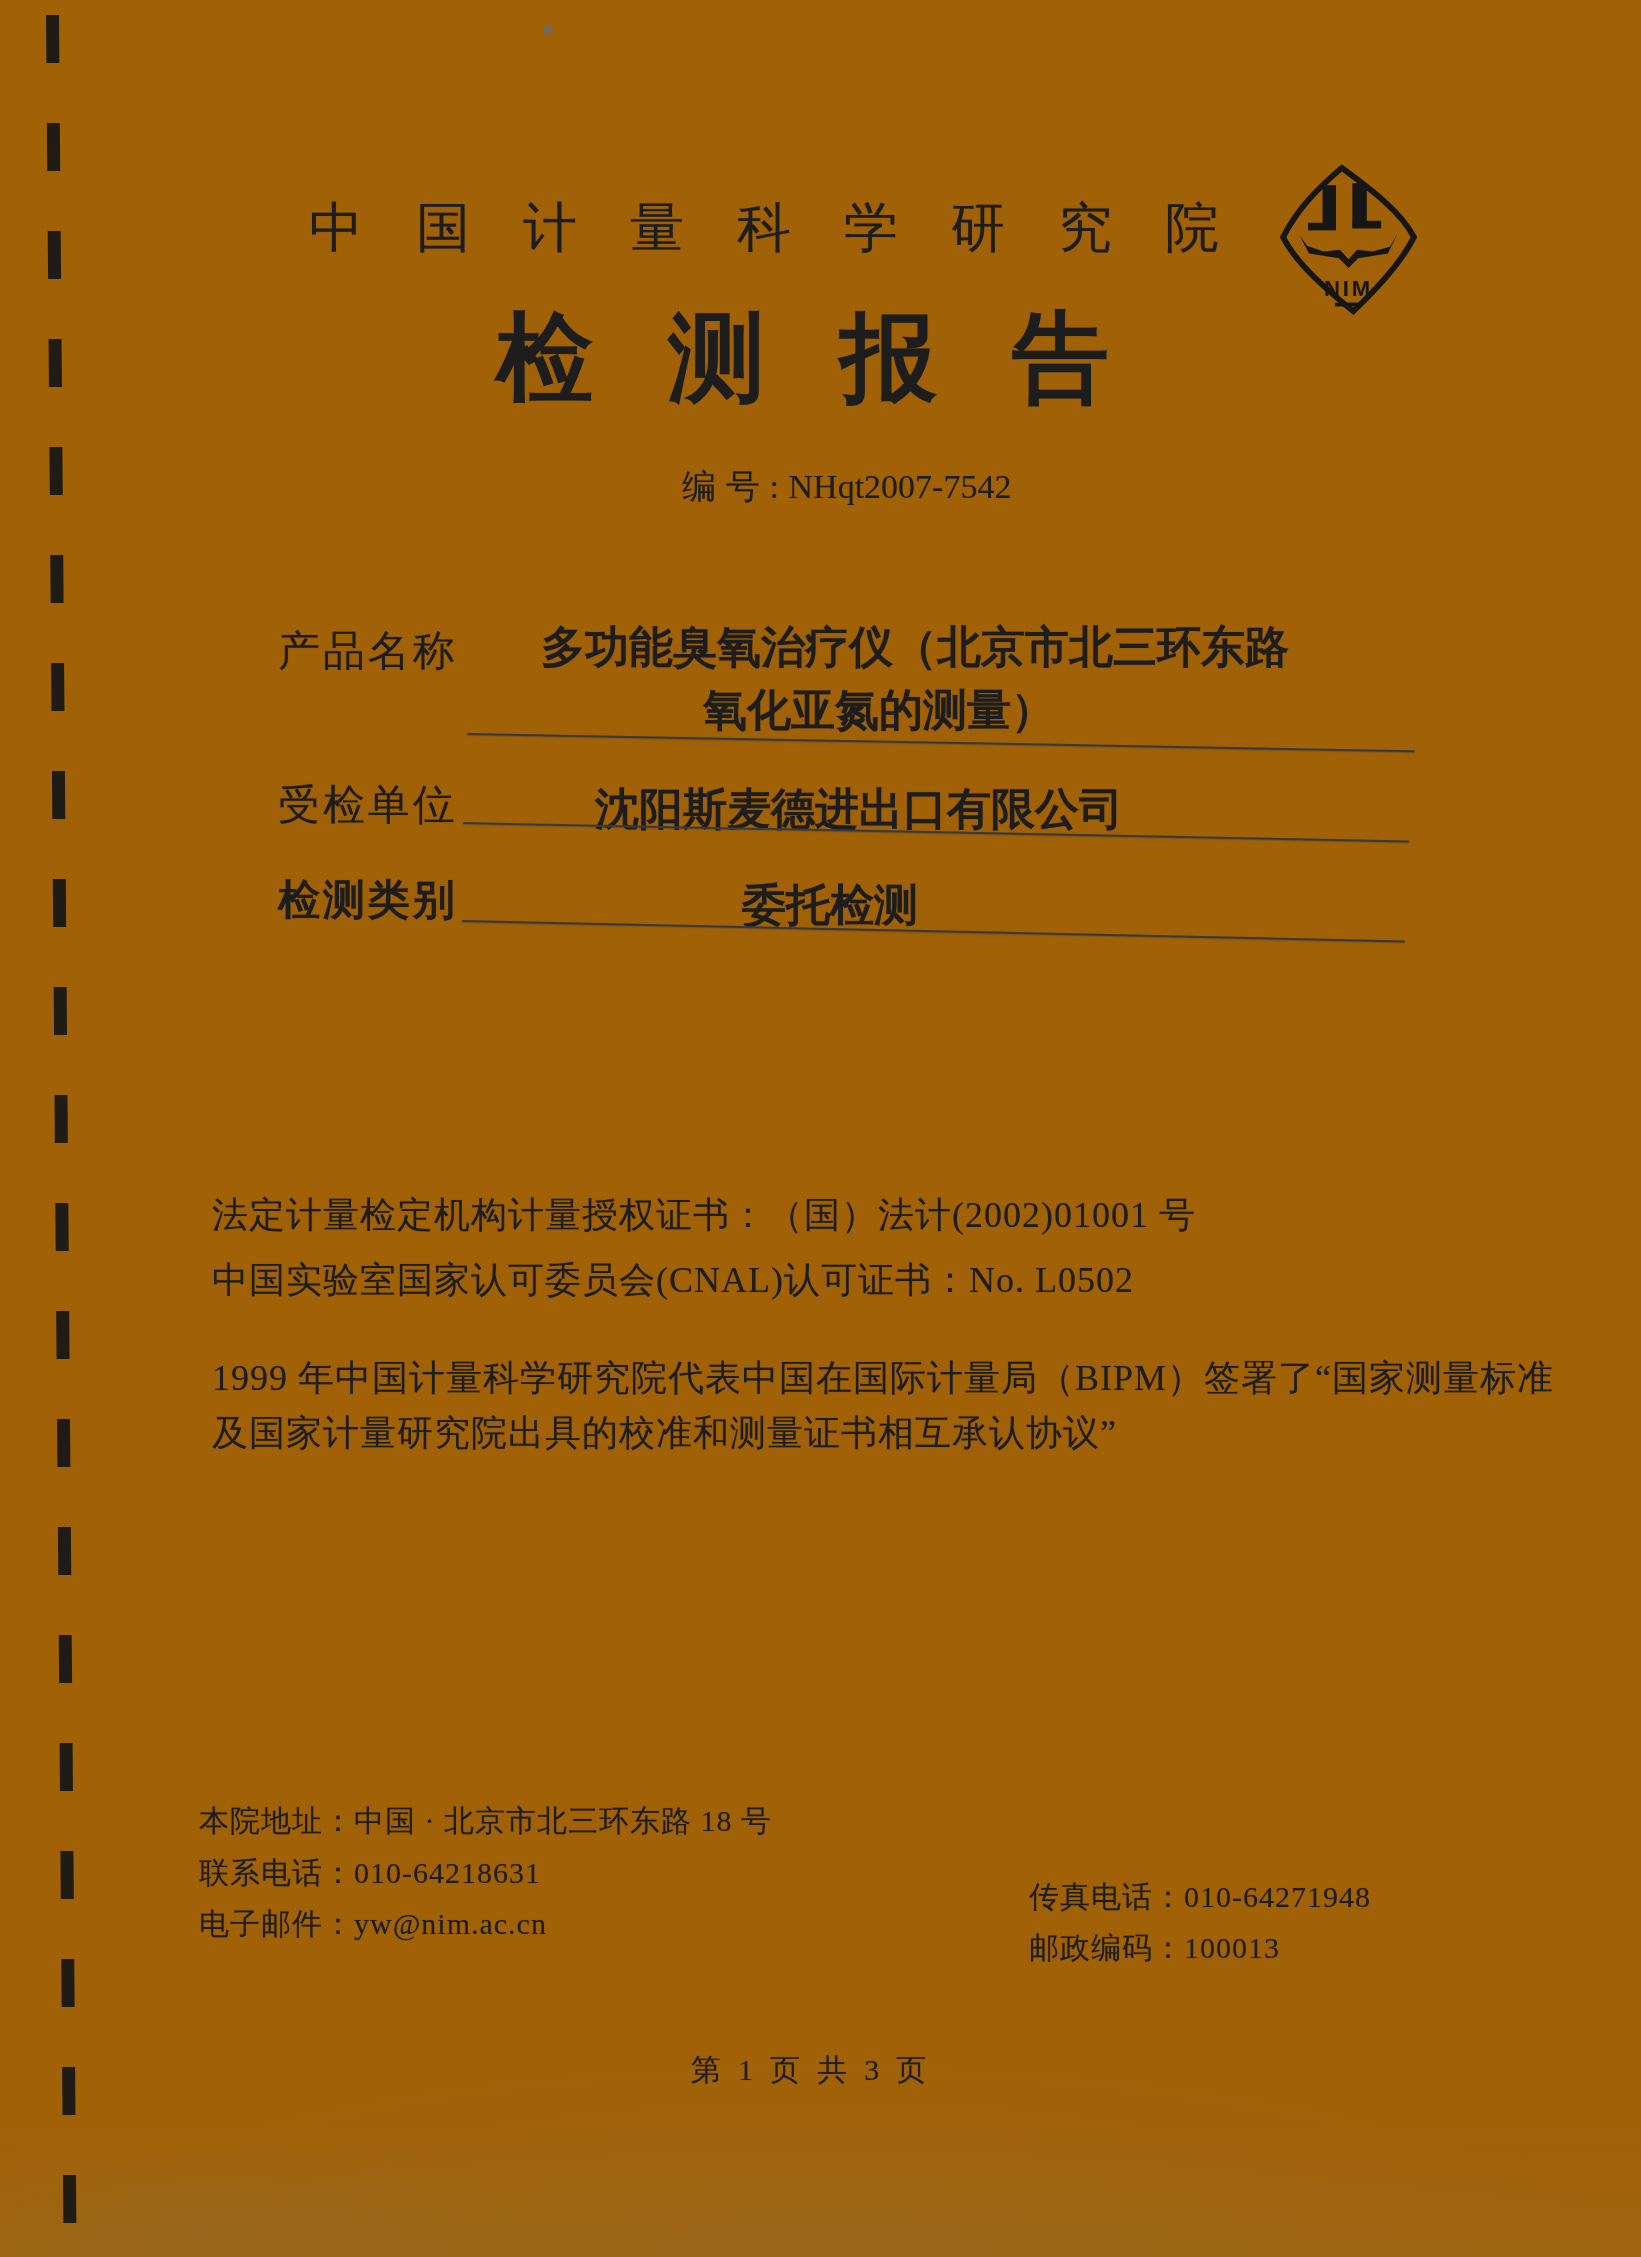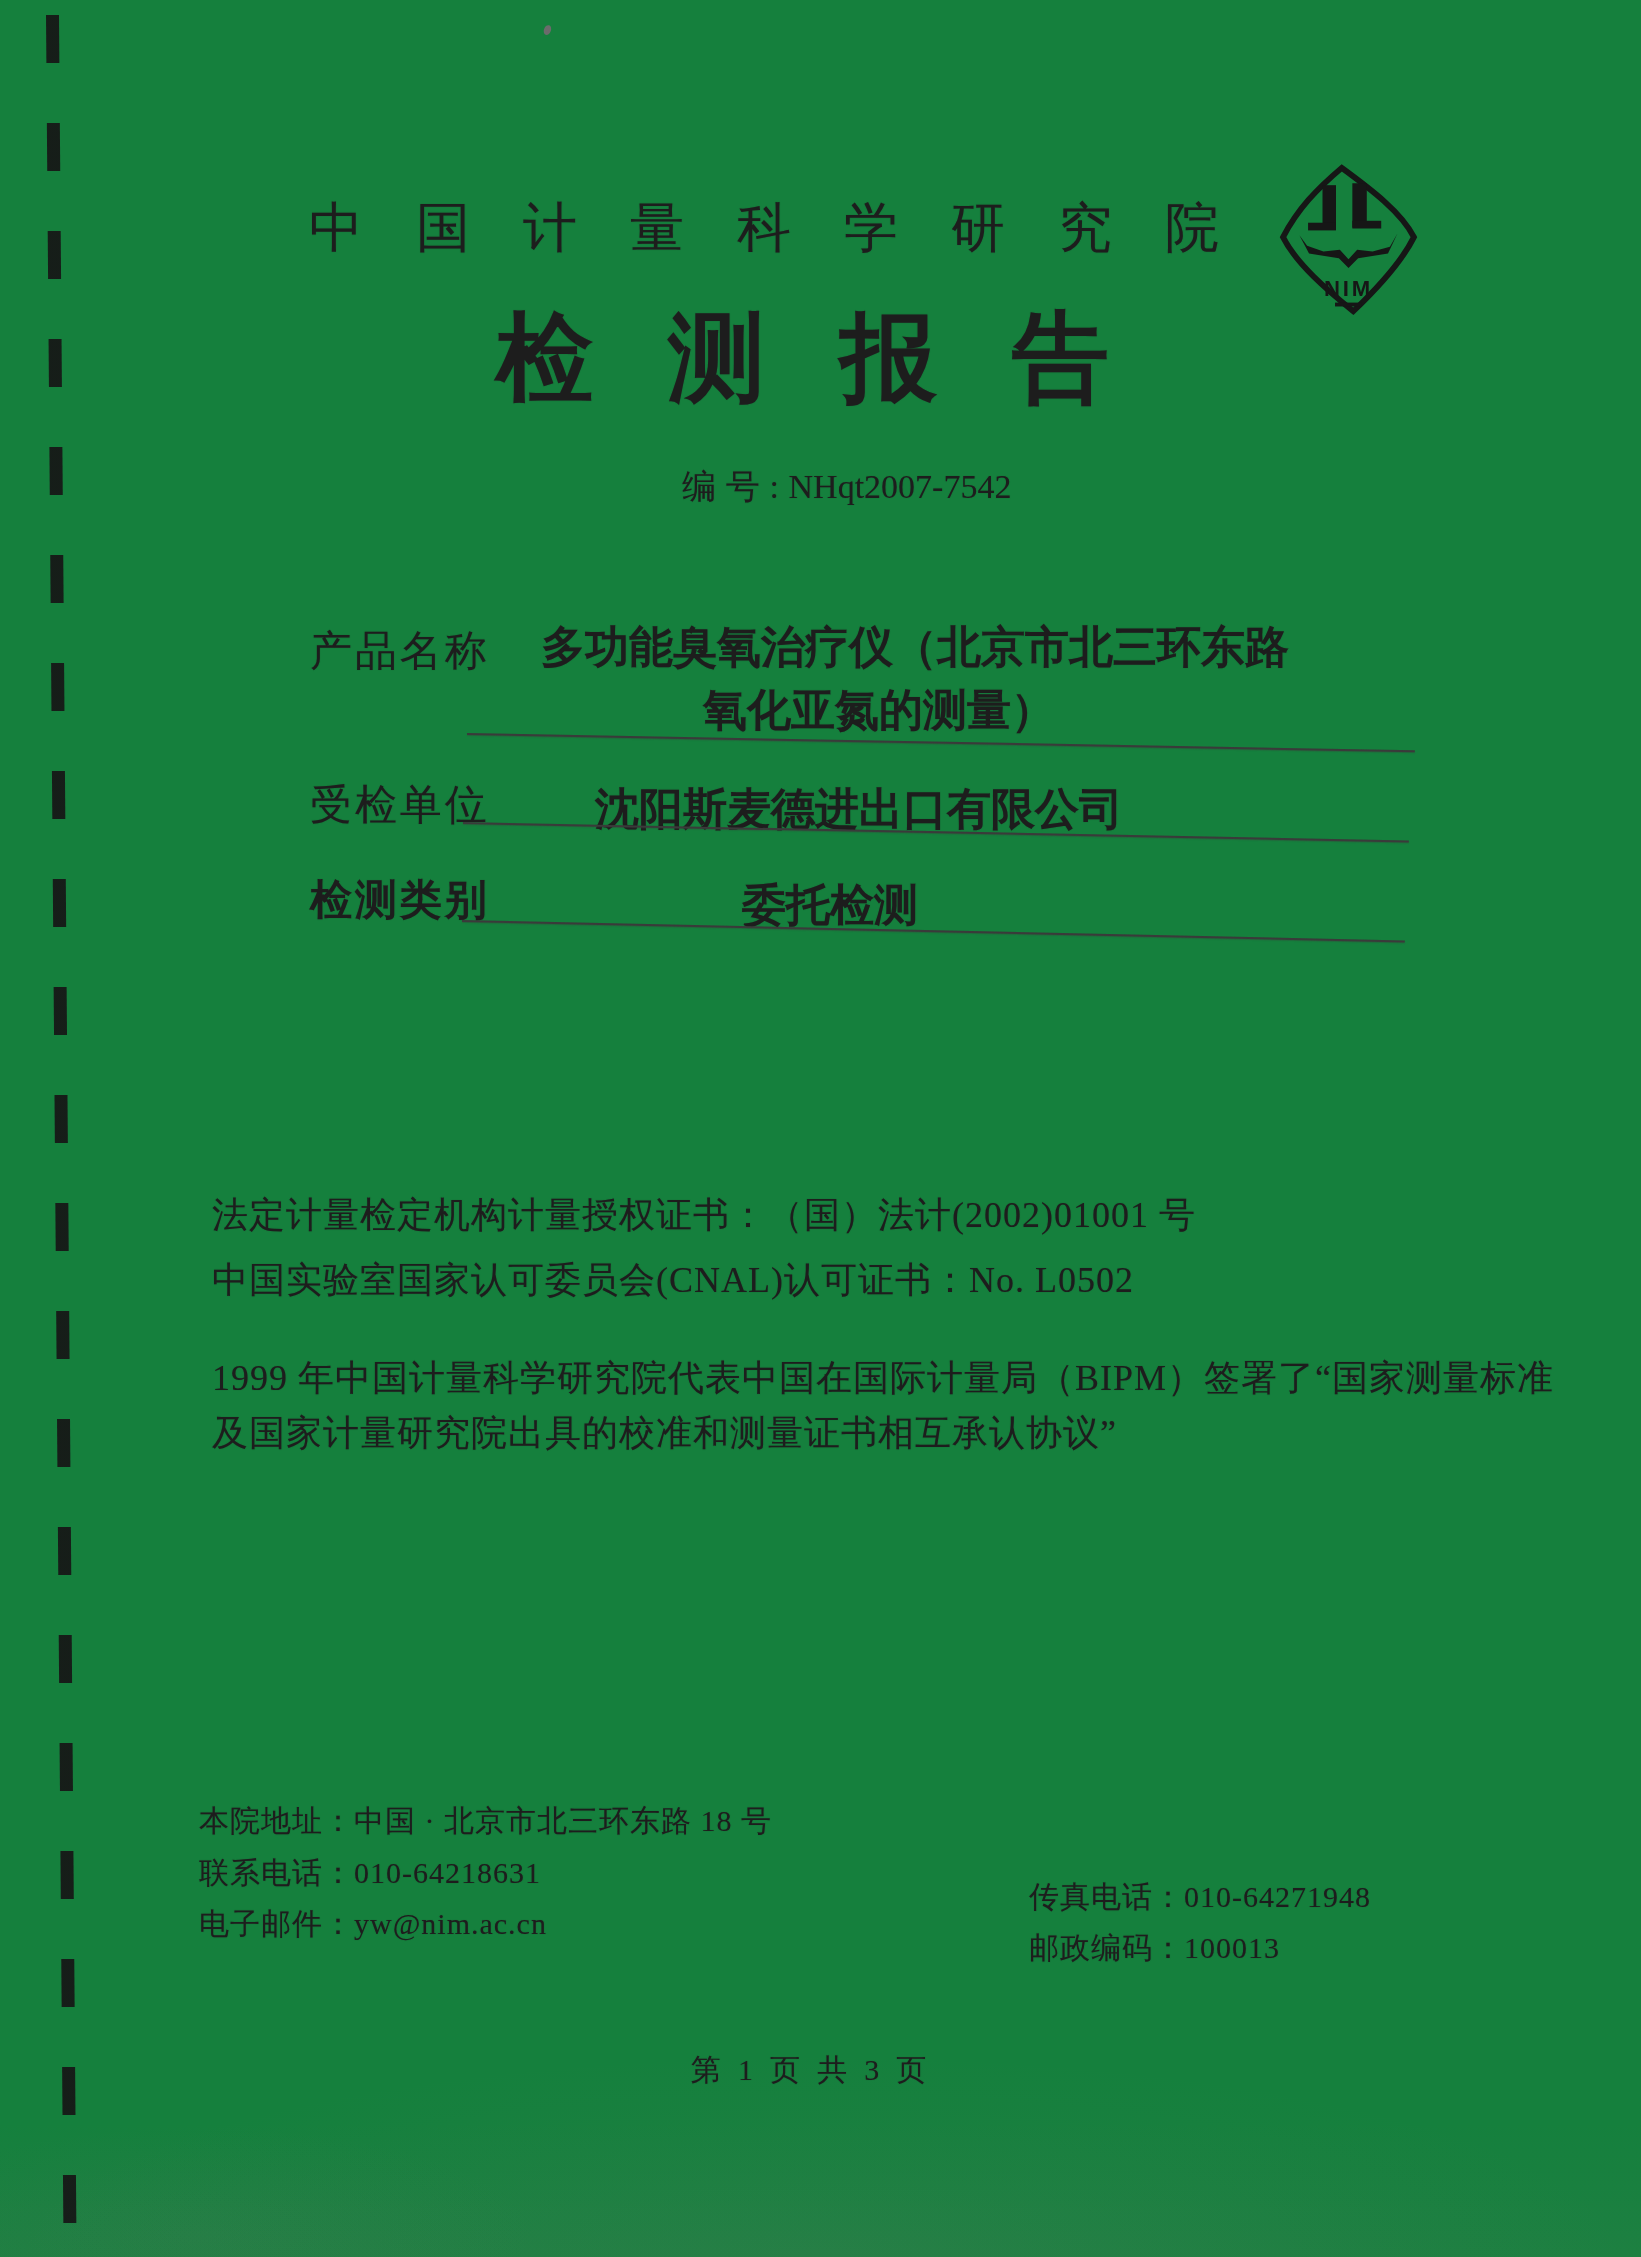--- a/index.html
+++ b/index.html
@@ -5,21 +5,21 @@
   html, body {
     margin: 0;
     padding: 0;
     background: #e9e8e4;
   }
   .page {
     position: relative;
     width: 1641px;
     height: 2257px;
     margin: 0 auto;
-    background: #15803d;
+    background: #a16207;
     overflow: hidden;
     font-family: "Liberation Serif", "DejaVu Serif", serif;
     color: #1d1d1d;
   }
   .page * { box-sizing: border-box; }
 
   
   .scan-tint {
     position: absolute; inset: 0;
     background:
@@ -60,21 +60,21 @@
   .report-title {
     left: 496px; top: 310px;
     font-size: 97px; font-weight: 700; letter-spacing: 75px;
   }
   .report-no {
     left: 682px; top: 470px;
     font-size: 34px;
   }
   .report-no .lbl { letter-spacing: 9.7px; margin-right: 0; }
 
-  .field-label { font-size: 42px; letter-spacing: 2.9px; margin-left: 32px; }
+  .field-label { font-size: 42px; letter-spacing: 2.9px; }
   .field-value { font-size: 44px; font-weight: 600; }
   .lbl-product  { left: 278px; top: 630px; }
   .val-product1 { left: 541px; top: 626px; }
   .val-product2 { left: 703px; top: 689px; }
   .lbl-client   { left: 278px; top: 784px; }
   .val-client   { left: 595px; top: 788px; }
   .lbl-category { left: 278px; top: 879px; font-weight: bold; }
   .val-category { left: 742px; top: 884px; }
 
   .uline {

